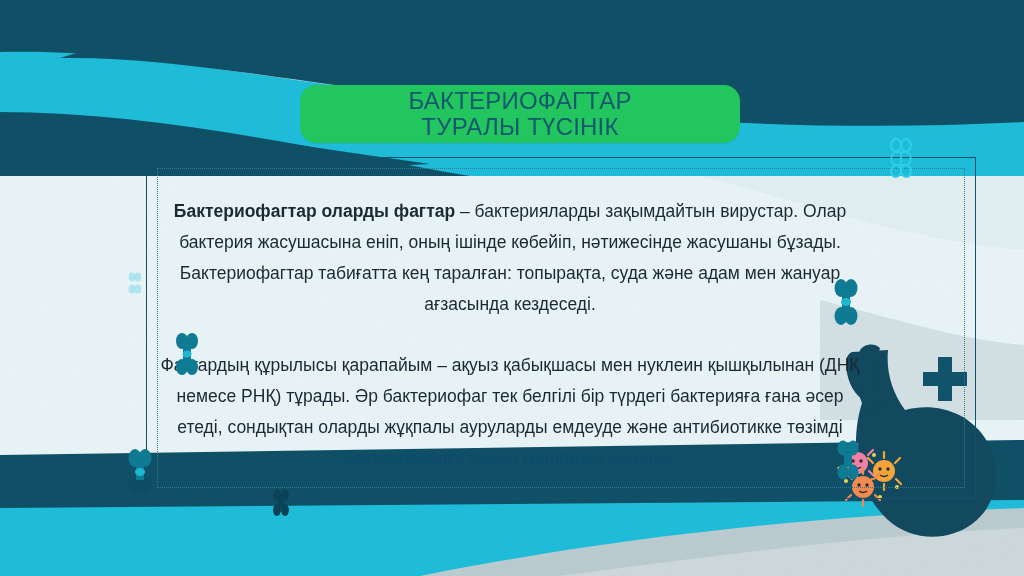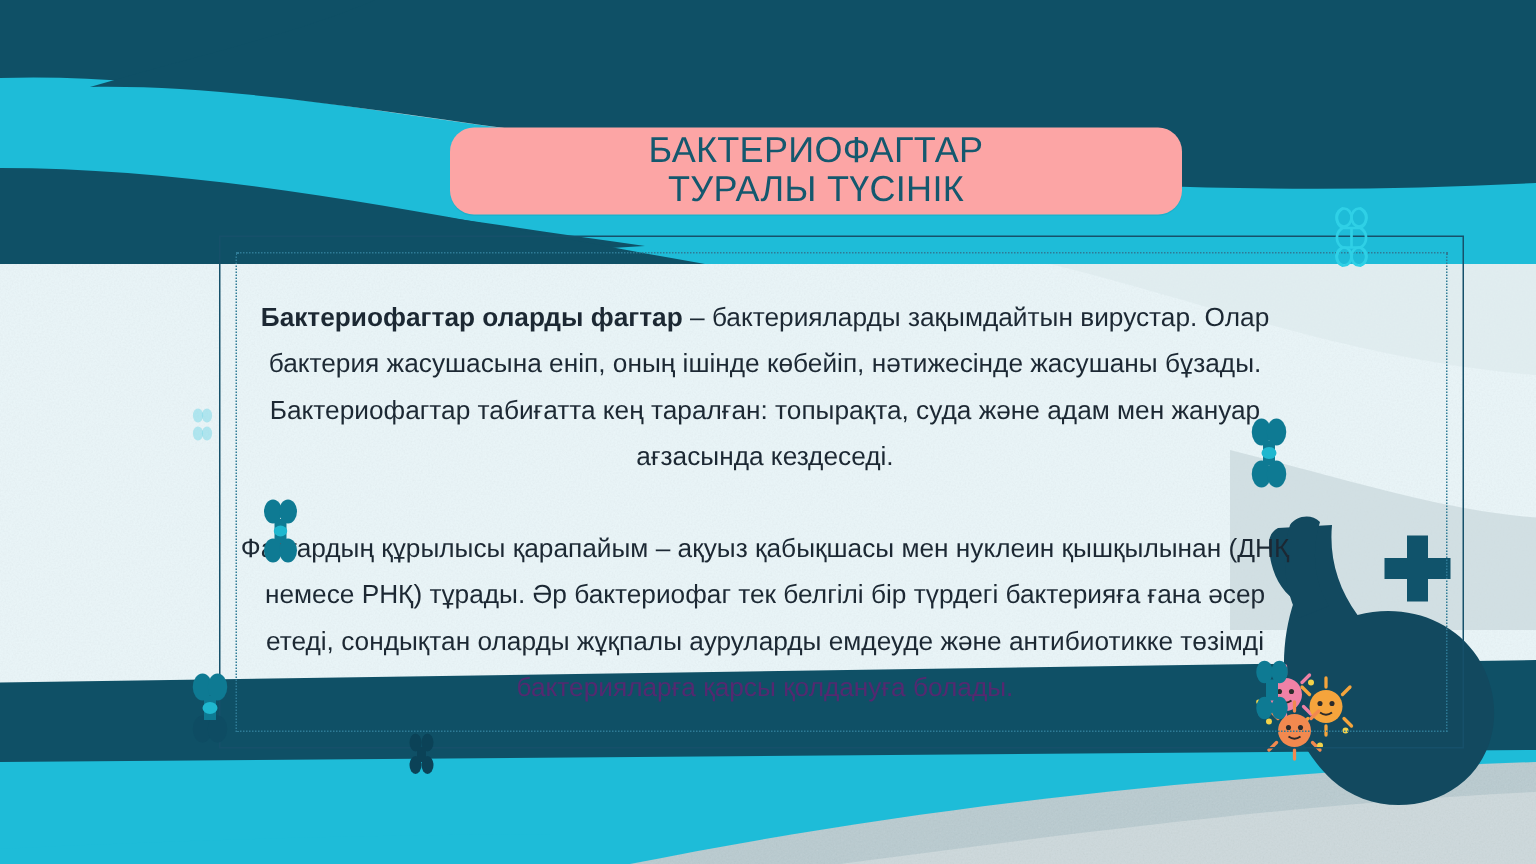--- a/index.html
+++ b/index.html
@@ -16,22 +16,22 @@
     overflow:hidden;
     background:#e8f5f8;
   }
   .layer{position:absolute;top:0;left:0;width:1024px;height:576px;}
   svg.layer{display:block;}
 
   
   .title-badge{
     position:absolute;
     left:300px;top:85px;
-    width:488px;height:58px;
-    background:#fca5a5;
+    width:440px;height:58px;
+    background:#22c55e;
     border-radius:16px;
     display:flex;align-items:center;justify-content:center;
     box-shadow:0 1px 0 rgba(0,0,0,0.05);
     z-index:30;
   }
   .title-text{
     color:#14586e;
     font-size:24px;
     line-height:1.08;
     text-align:center;
@@ -64,21 +64,21 @@
     width:700px;
     z-index:25;
     color:#1c2833;
     font-size:17.5px;
     line-height:31px;
     text-align:center;
   }
   .body-copy p{margin:0 0 30px 0;}
   .body-copy p:last-child{margin-bottom:0;}
   .body-copy b{font-weight:700;}
-  .muted-tail{color:#701a75;opacity:.72;}
+  .muted-tail{color:#0c4a6e;opacity:.72;}
 
   
   .phage{position:absolute;z-index:26;}
   .phage svg{display:block;}
 </style>
 </head>
 <body>
 
 <div class="slide">
 

